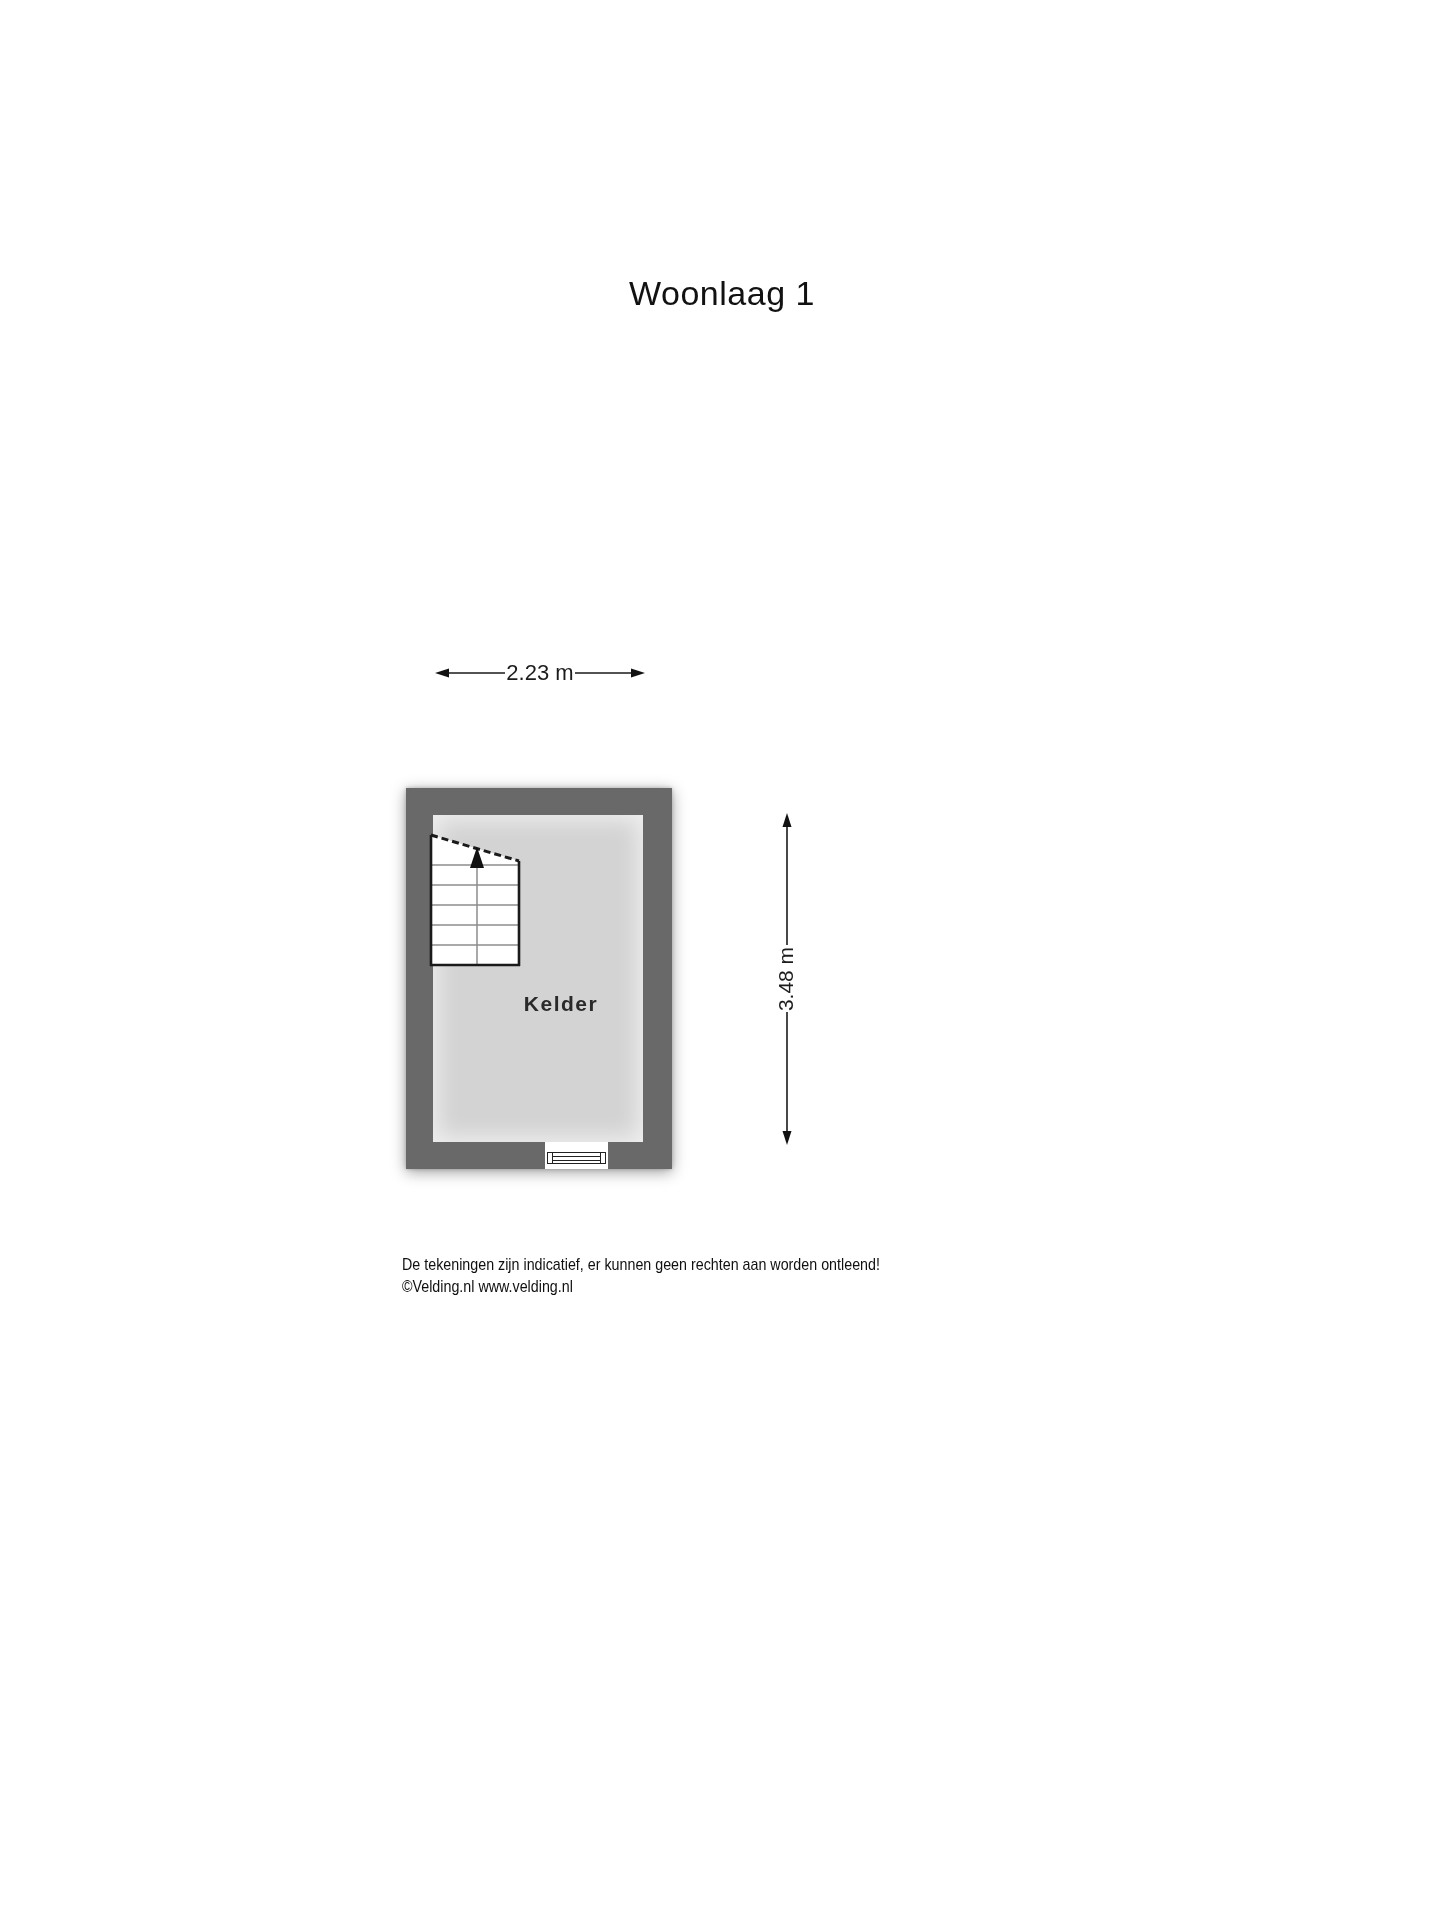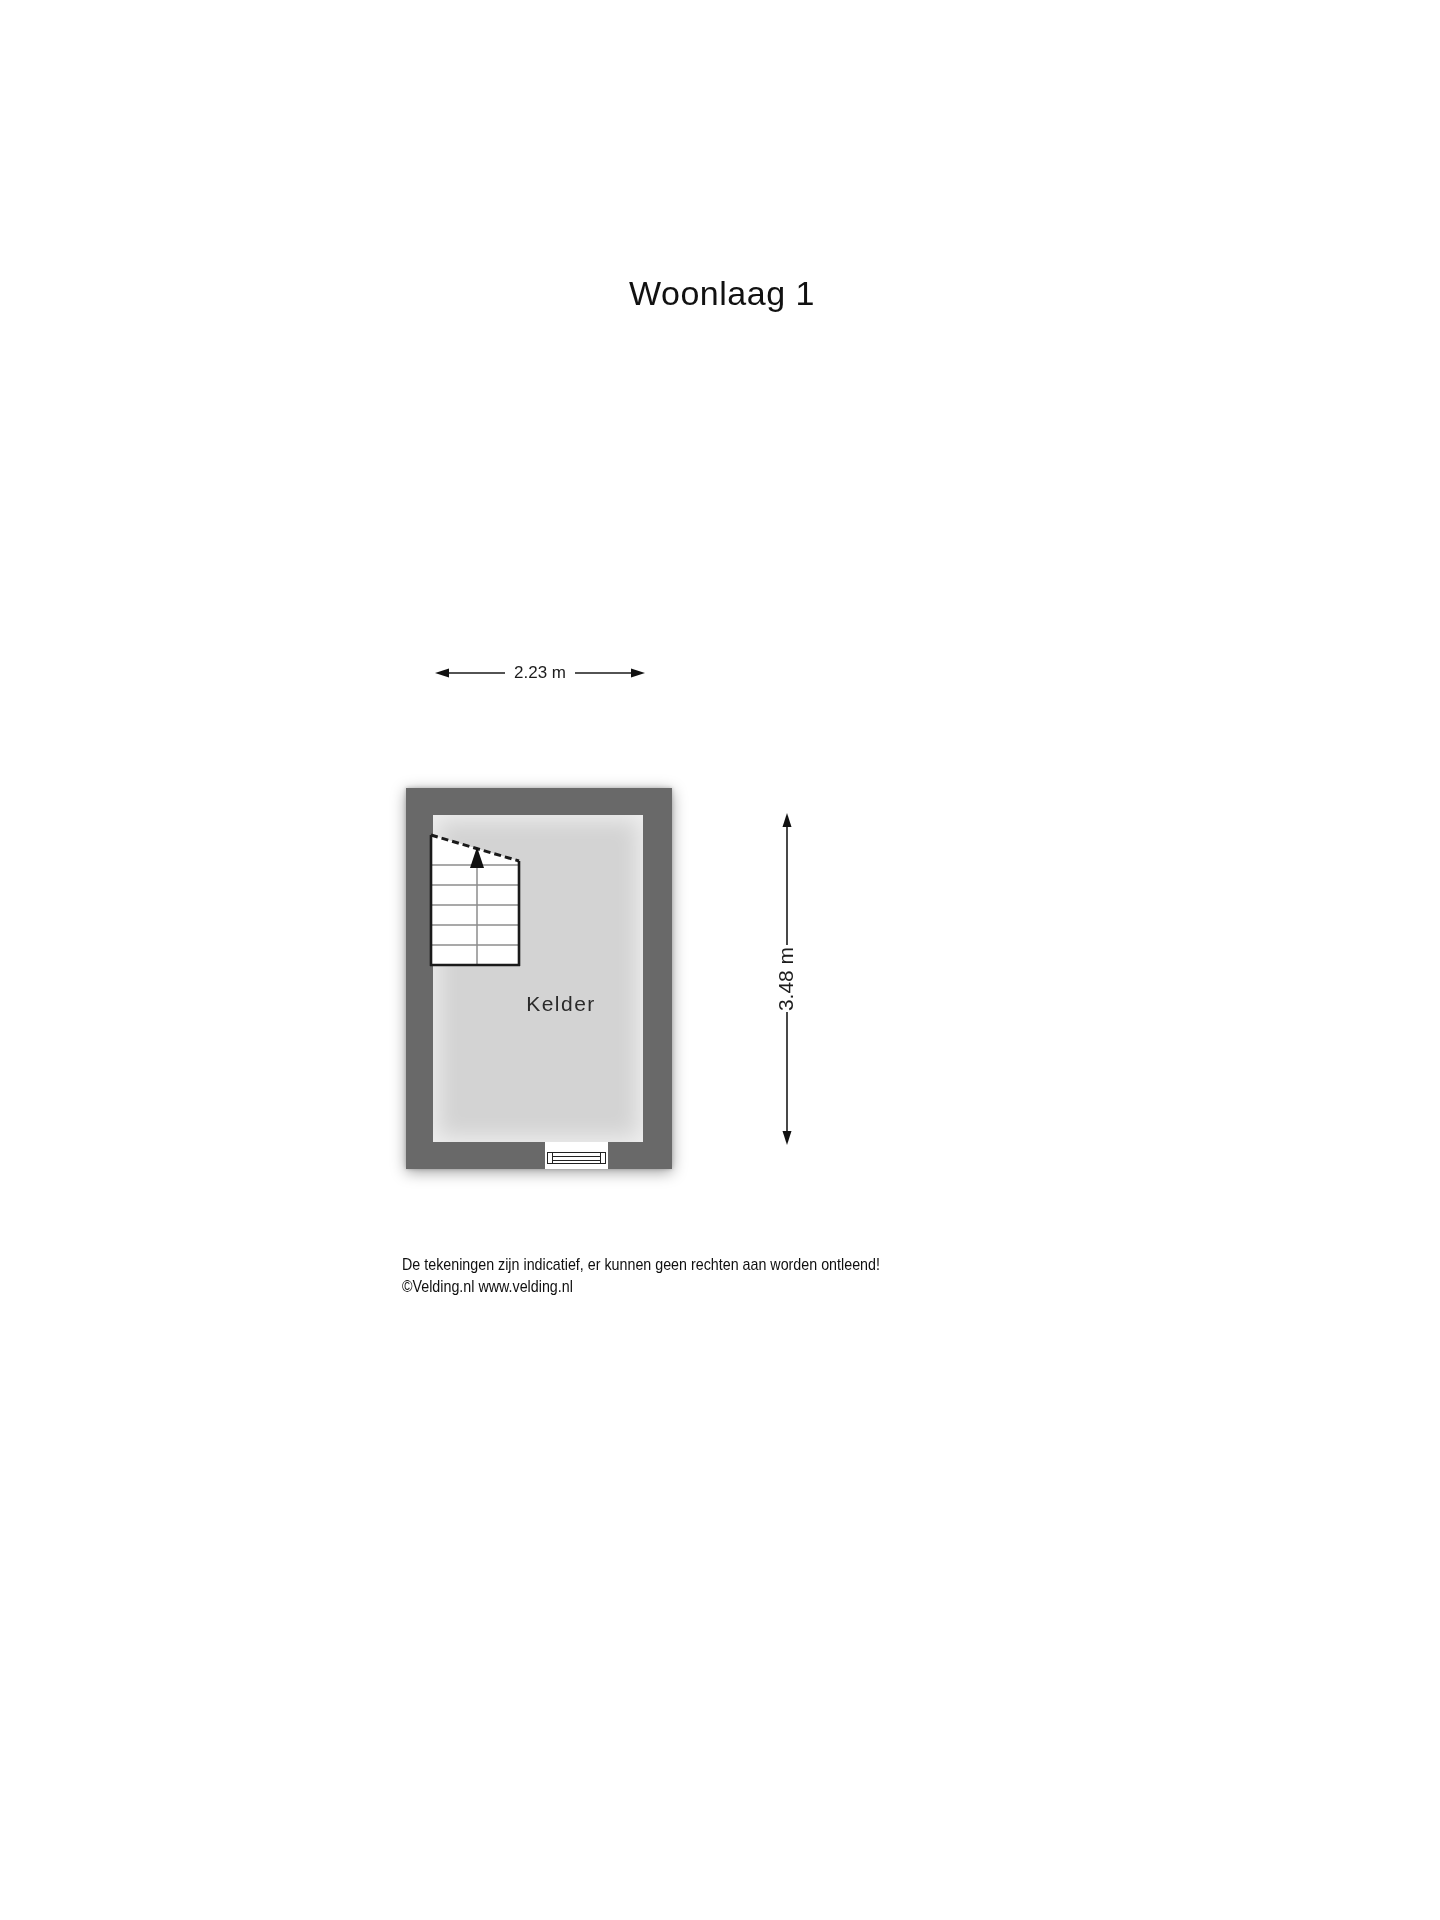--- a/index.html
+++ b/index.html
@@ -20,36 +20,37 @@
   .page-title{
     left:4px;right:0;top:274px;text-align:center;
     font-size:34px;font-weight:400;color:#111;letter-spacing:0.5px;
   }
 
   
   .dim-h{left:430px;top:661px;width:220px;height:24px;}
   .dim-h svg{position:absolute;left:0;top:0;}
   .dim-h .dim-label{
     position:absolute;left:0;right:0;top:0;height:24px;line-height:24px;
-    text-align:center;font-size:17px;color:#1c1c1c;
+    text-align:center;font-size:22px;color:#1c1c1c;
   }
 
   
   .dim-v{left:775px;top:811px;width:26px;height:336px;}
   .dim-v-label{
     left:786px;top:979px;
     transform:translate(-50%,-50%) rotate(-90deg);
     white-space:nowrap;font-size:21px;color:#1c1c1c;
   }
 
   
   .plan{
     left:406px;top:788px;width:266px;height:381px;
     background:var(--wall);
     box-shadow:0 3px 14px rgba(0,0,0,0.38), 0 0 4px rgba(0,0,0,0.22);
+    font-weight:bold;
   }
   .floor{
     left:27px;top:27px;width:210px;height:327px;
     background:var(--floor);
     box-shadow:inset 0 0 22px 5px rgba(255,255,255,0.65);
   }
   .stairs-svg{left:23px;top:45px;}
   .room-label{
     left:95px;top:204px;width:120px;text-align:center;
     font-size:21px;letter-spacing:1.5px;color:#2a2a2a;

